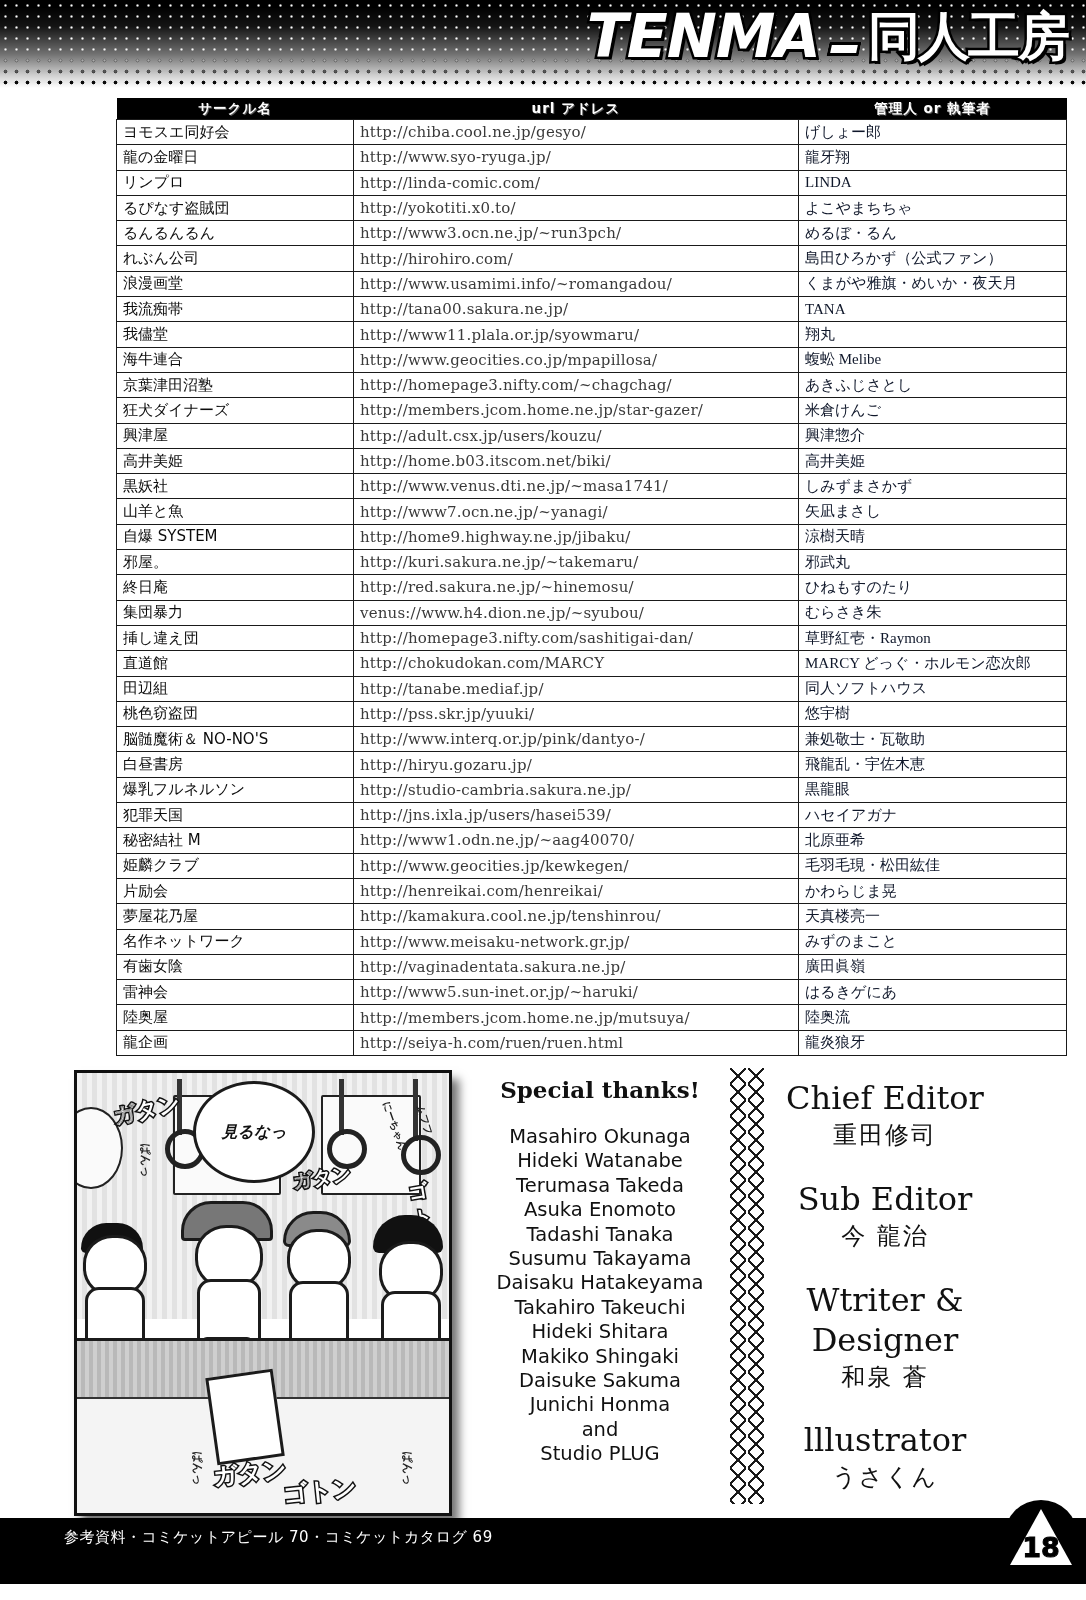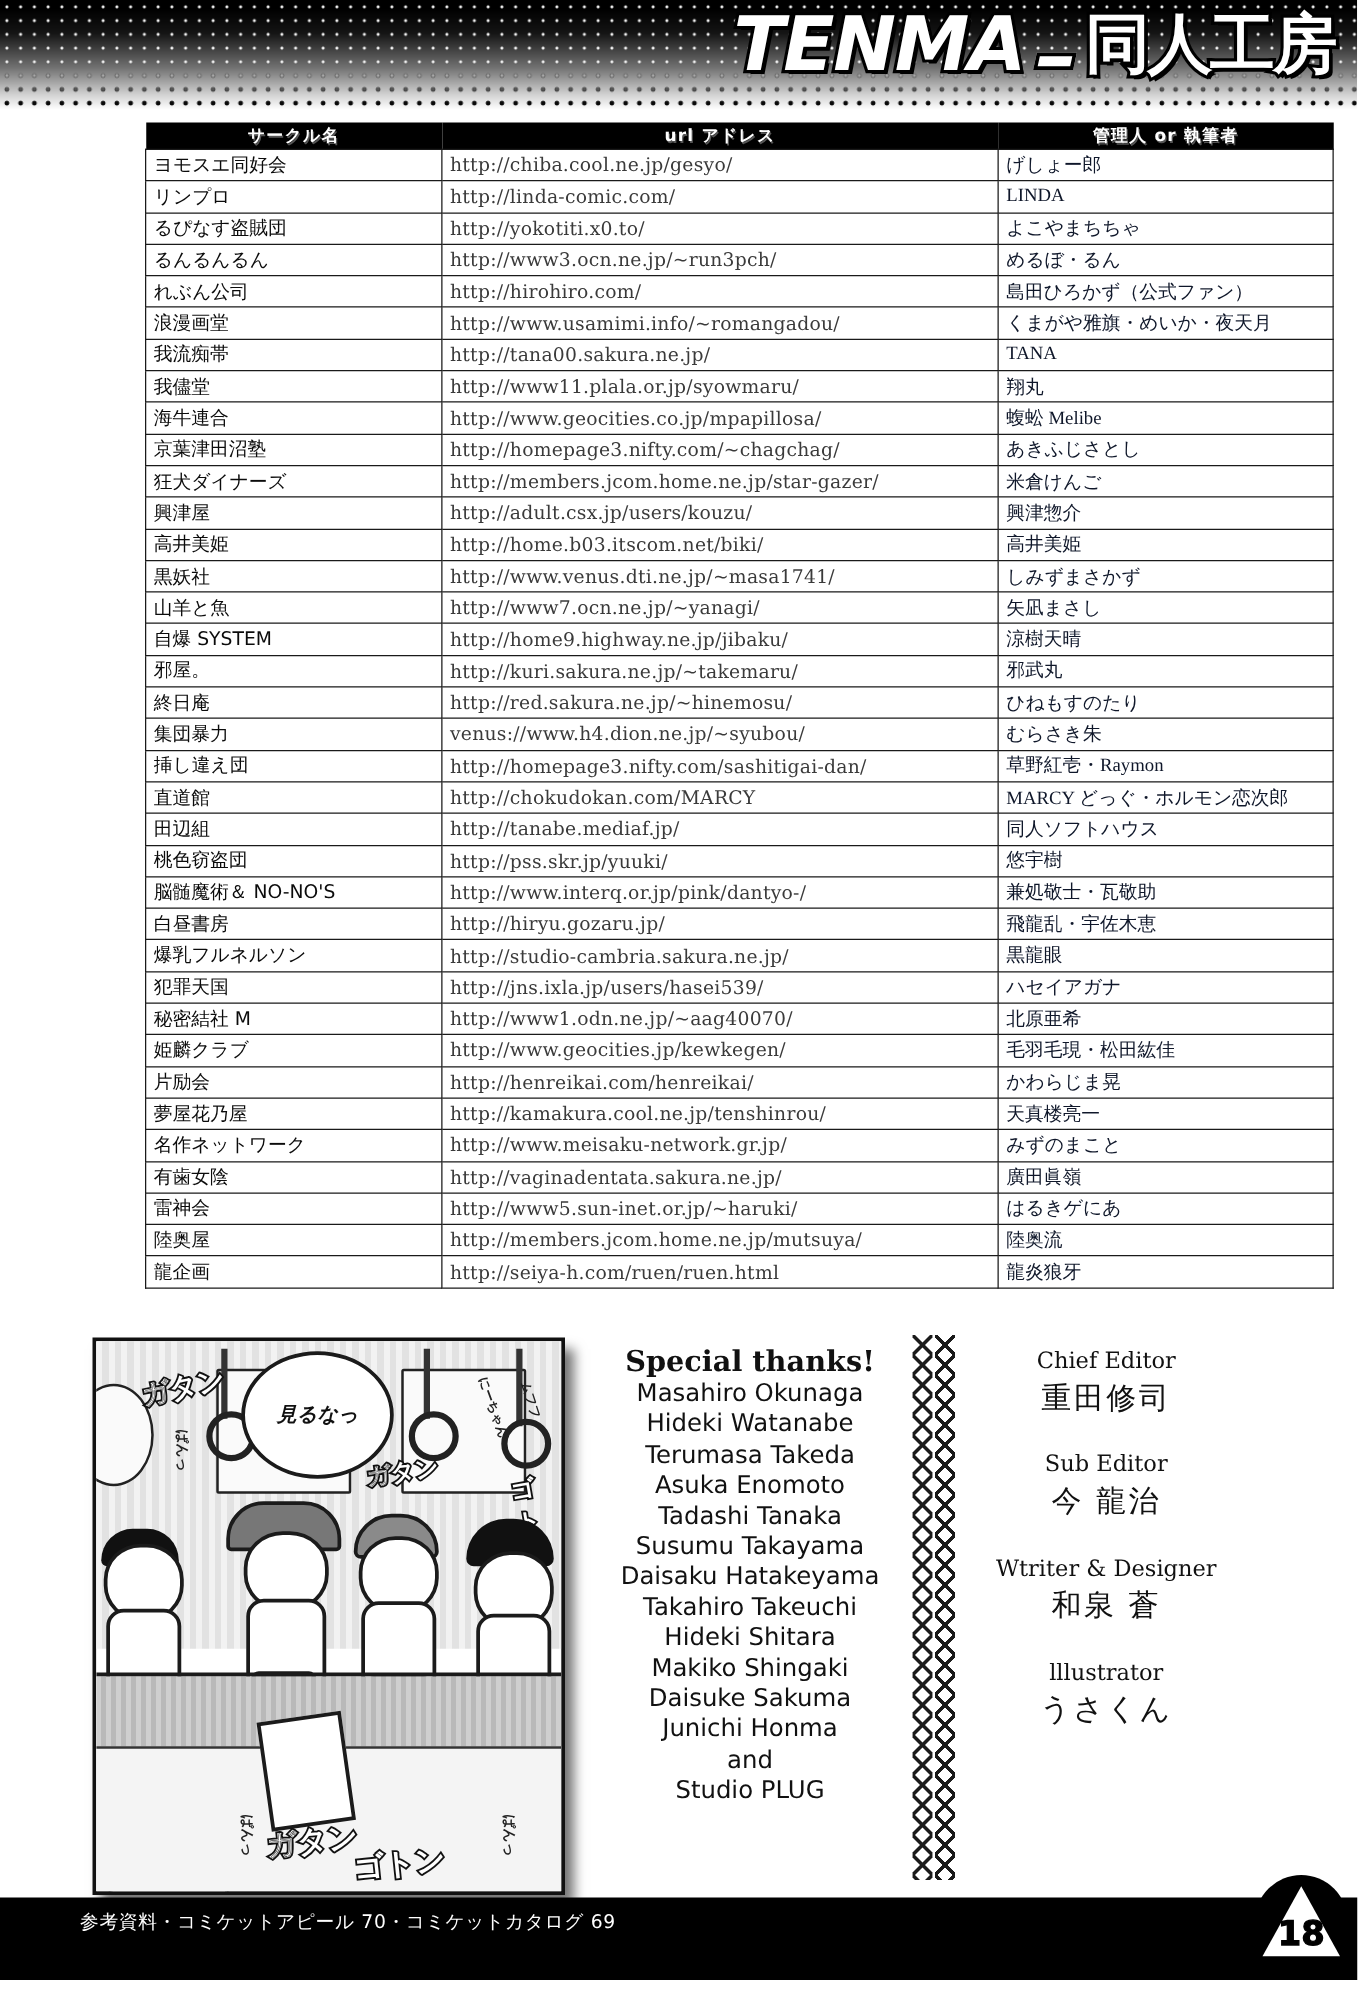--- a/index.html
+++ b/index.html
@@ -117,32 +117,32 @@
       linear-gradient(45deg, transparent 44%, #1a1a1a 44%, #1a1a1a 56%, transparent 56%),
       linear-gradient(-45deg, transparent 44%, #1a1a1a 44%, #1a1a1a 56%, transparent 56%);
     background-size:16px 16px;
   }
 
   .thanks{
     position:absolute;left:480px;top:8px;width:240px;text-align:center;
   }
   .thanks-title{
     font-family:"DejaVu Serif","Liberation Serif",serif;
-    font-size:23px;font-weight:700;color:#111;
+    font-size:23px;font-weight:700;color:#111;margin-bottom:22px;
   }
   .thanks-list div{
     font-family:"DejaVu Sans","Liberation Sans",sans-serif;
     font-size:19.5px;line-height:24.4px;color:#111;
   }
 
   .credits{position:absolute;left:760px;top:10px;width:250px;text-align:center;}
   .credit-block{margin-bottom:26px;}
   .credit-role{
     font-family:"DejaVu Serif","Liberation Serif",serif;
-    font-size:18px;color:#111;line-height:1.25;
+    font-size:32px;color:#111;line-height:1.25;
   }
   .credit-name{
     font-family:"DejaVu Serif","Liberation Serif",serif;
     font-size:24px;color:#111;line-height:1.45;letter-spacing:2px;
   }
 
   
   .footer-bar{
     position:absolute;left:0;top:1518px;width:1086px;height:66px;background:#000;
   }
@@ -200,20 +200,25 @@
         <th>サークル名</th>
         <th>url アドレス</th>
         <th>管理人 or 執筆者</th>
       </tr>
     </thead>
     <tbody id="table-body">
         <tr>
           <td class="circle">ヨモスエ同好会</td>
           <td class="url">http://chiba.cool.ne.jp/gesyo/</td>
           <td class="admin">げしょー郎</td>
+        </tr>
+        <tr>
+          <td class="circle">龍の金曜日</td>
+          <td class="url">http://www.syo-ryuga.jp/</td>
+          <td class="admin">龍牙翔</td>
         </tr>
         <tr>
           <td class="circle">リンプロ</td>
           <td class="url">http://linda-comic.com/</td>
           <td class="admin">LINDA</td>
         </tr>
         <tr>
           <td class="circle">るぴなす盗賊団</td>
           <td class="url">http://yokotiti.x0.to/</td>
           <td class="admin">よこやまちちゃ</td>

